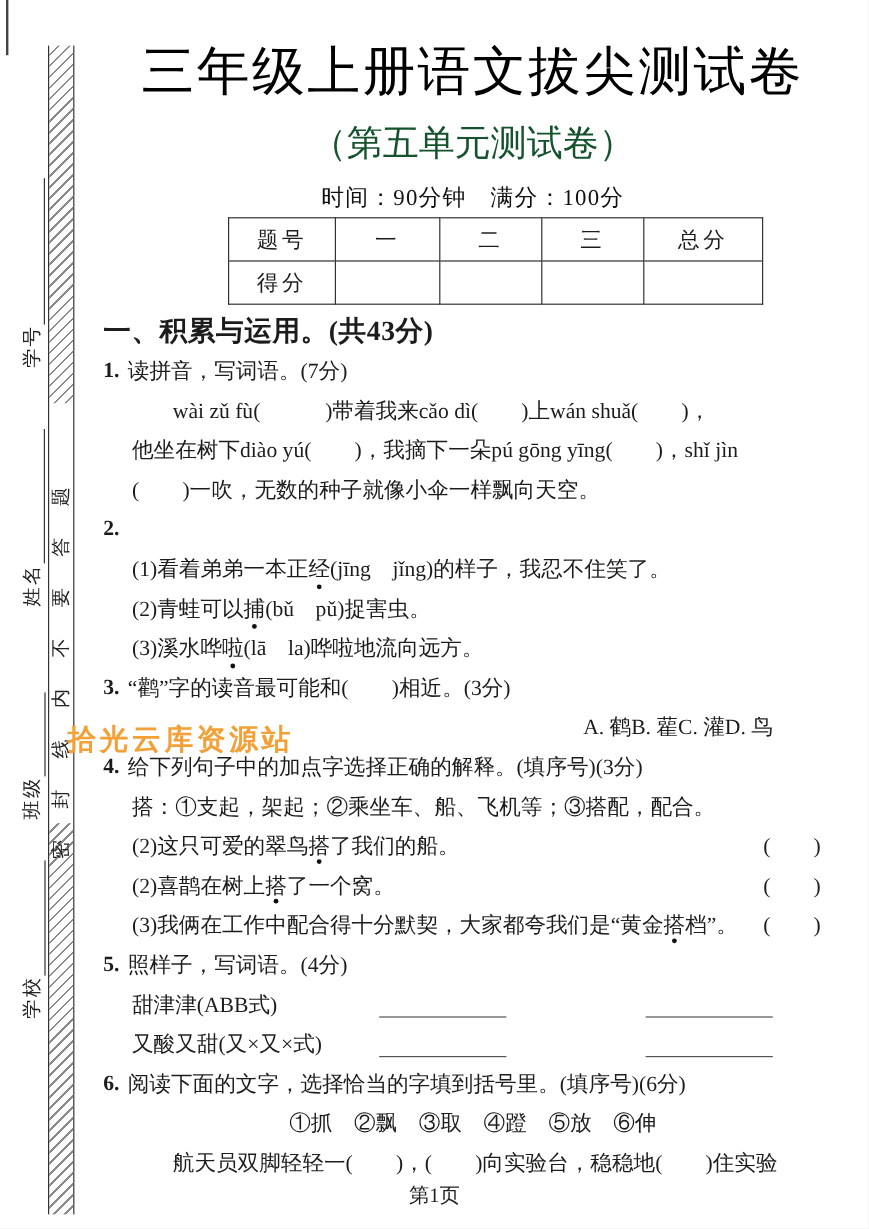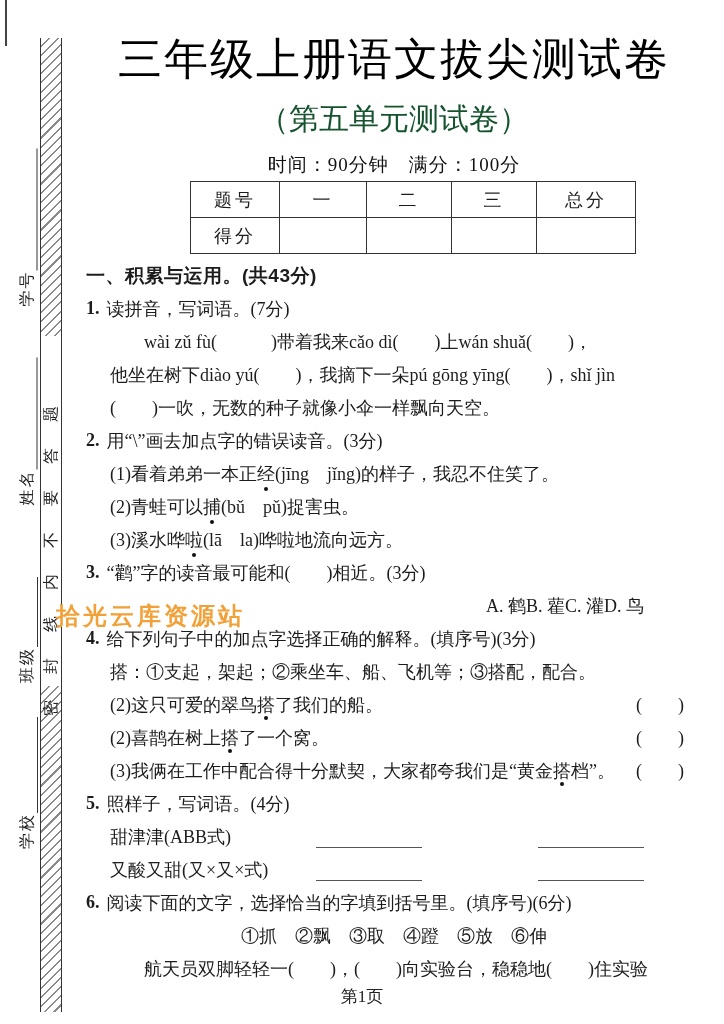--- a/index.html
+++ b/index.html
@@ -51,21 +51,21 @@
   .score-table{
     position:absolute;left:190px;top:181px;border-collapse:collapse;table-layout:fixed;
   }
   .score-table td{
     border:1.6px solid #333;height:35px;text-align:center;
     font-size:18px;letter-spacing:3px;color:#1c1c1c;padding:0;margin-top:20px;
   }
   
   .qa{position:absolute;left:86px;top:259px;width:616px;font-size:18px;}
   .row{height:33px;display:flex;align-items:center;white-space:nowrap;}
-  .sec-head{font-family:Liberation Sans, sans-serif;font-weight:700;font-size:19px;letter-spacing:0.5px;}
+  .sec-head{font-family:Liberation Serif, serif;font-weight:700;font-size:23px;letter-spacing:0.5px;}
   .qnum{font-weight:700;margin-right:7px;}
   .ind1{padding-left:24px;}
   .ind2{padding-left:58px;}
   .opt-row{justify-content:flex-end;padding-left:28px;padding-right:58px;}
   .ans-row{justify-content:space-between;padding-right:18px;}
   .center-row{justify-content:center;}
   .q5row{position:relative;}
   .blank{position:absolute;top:26px;height:1px;border-bottom:1.5px solid #555;width:106px;}
   .blank.b1{left:230px;} .blank.b2{left:452px;}
   .dt{position:relative;}
@@ -139,21 +139,20 @@
     <div class="row">
       <span class="qnum">1.</span>
       <span>读拼音，写词语。(7分)</span>
     </div>
     <div class="row ind2">wài zǔ fù(　　　)带着我来cǎo dì(　　)上wán shuǎ(　　)，</div>
     <div class="row ind1">他坐在树下diào yú(　　)，我摘下一朵pú gōng yīng(　　)，shǐ jìn</div>
     <div class="row ind1">(　　)一吹，无数的种子就像小伞一样飘向天空。</div>
 
     <div class="row">
       <span class="qnum">2.</span>
-      <span>用“\”画去加点字的错误读音。(3分)</span>
     </div>
     <div class="row ind1">
         <span>(1)看着弟弟一本正</span>
         <span class="dt">经</span>
         <span>(jīng　jǐng)的样子，我忍不住笑了。</span>
       </div>
     <div class="row ind1">
         <span>(2)青蛙可以</span>
         <span class="dt">捕</span>
         <span>(bǔ　pǔ)捉害虫。</span>

